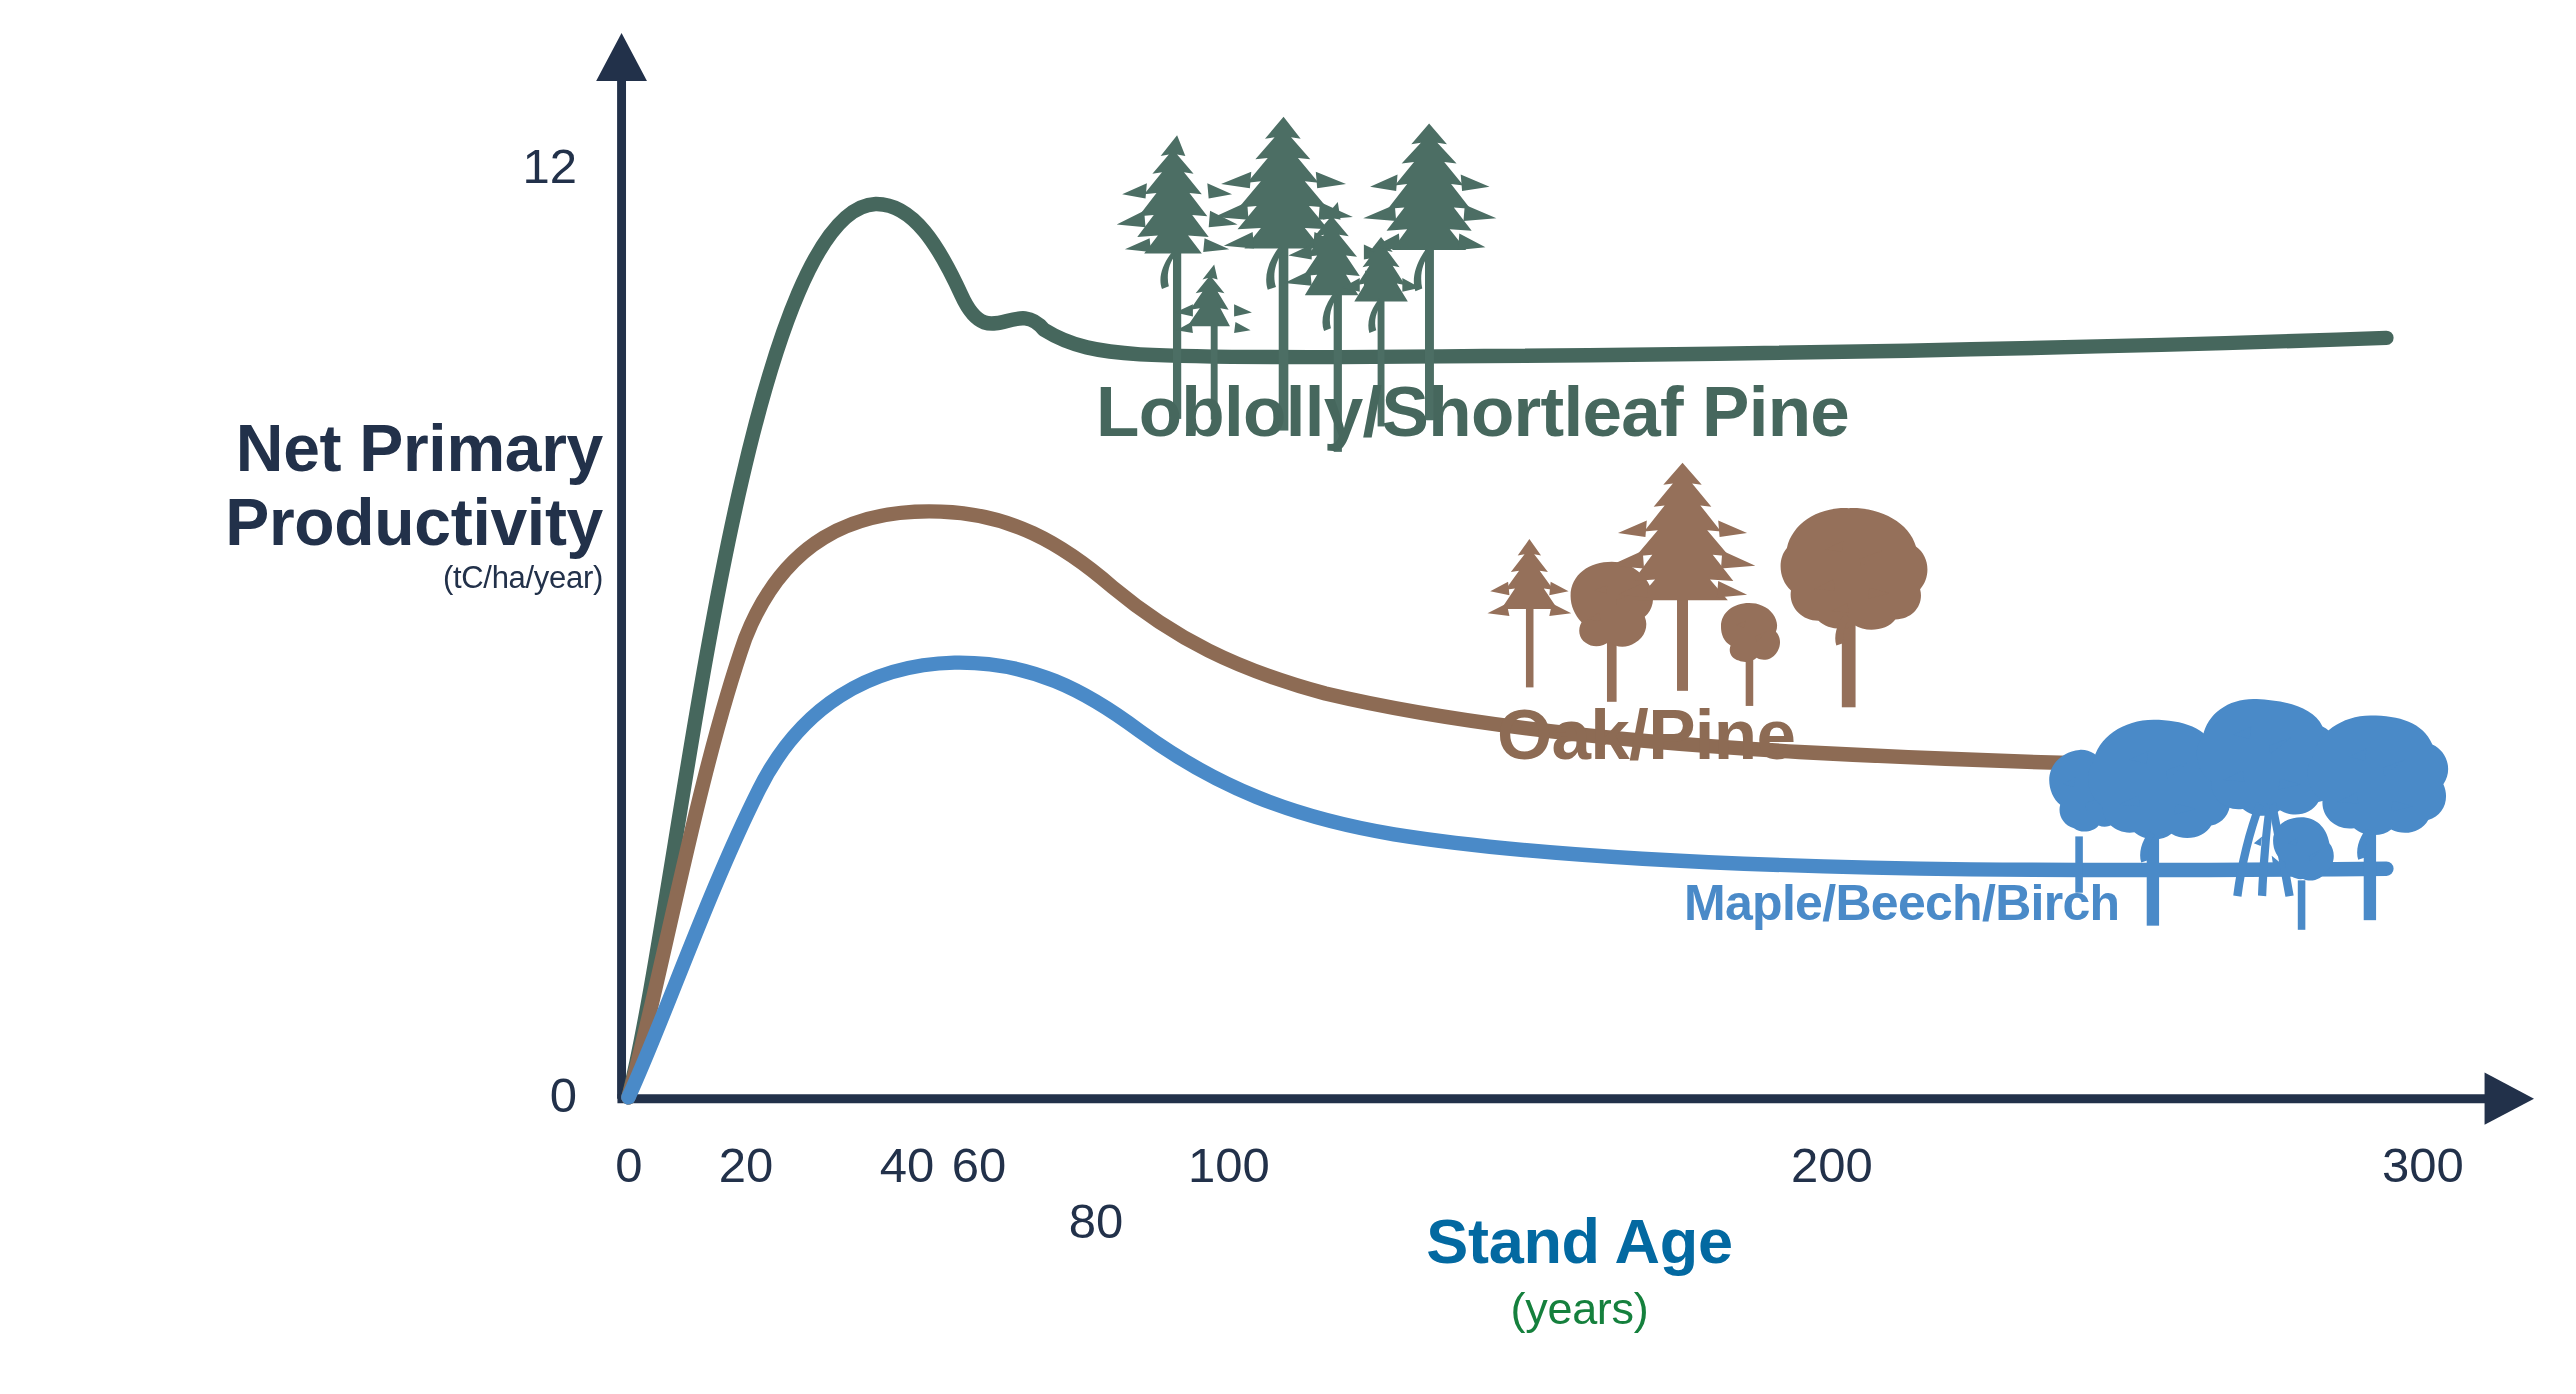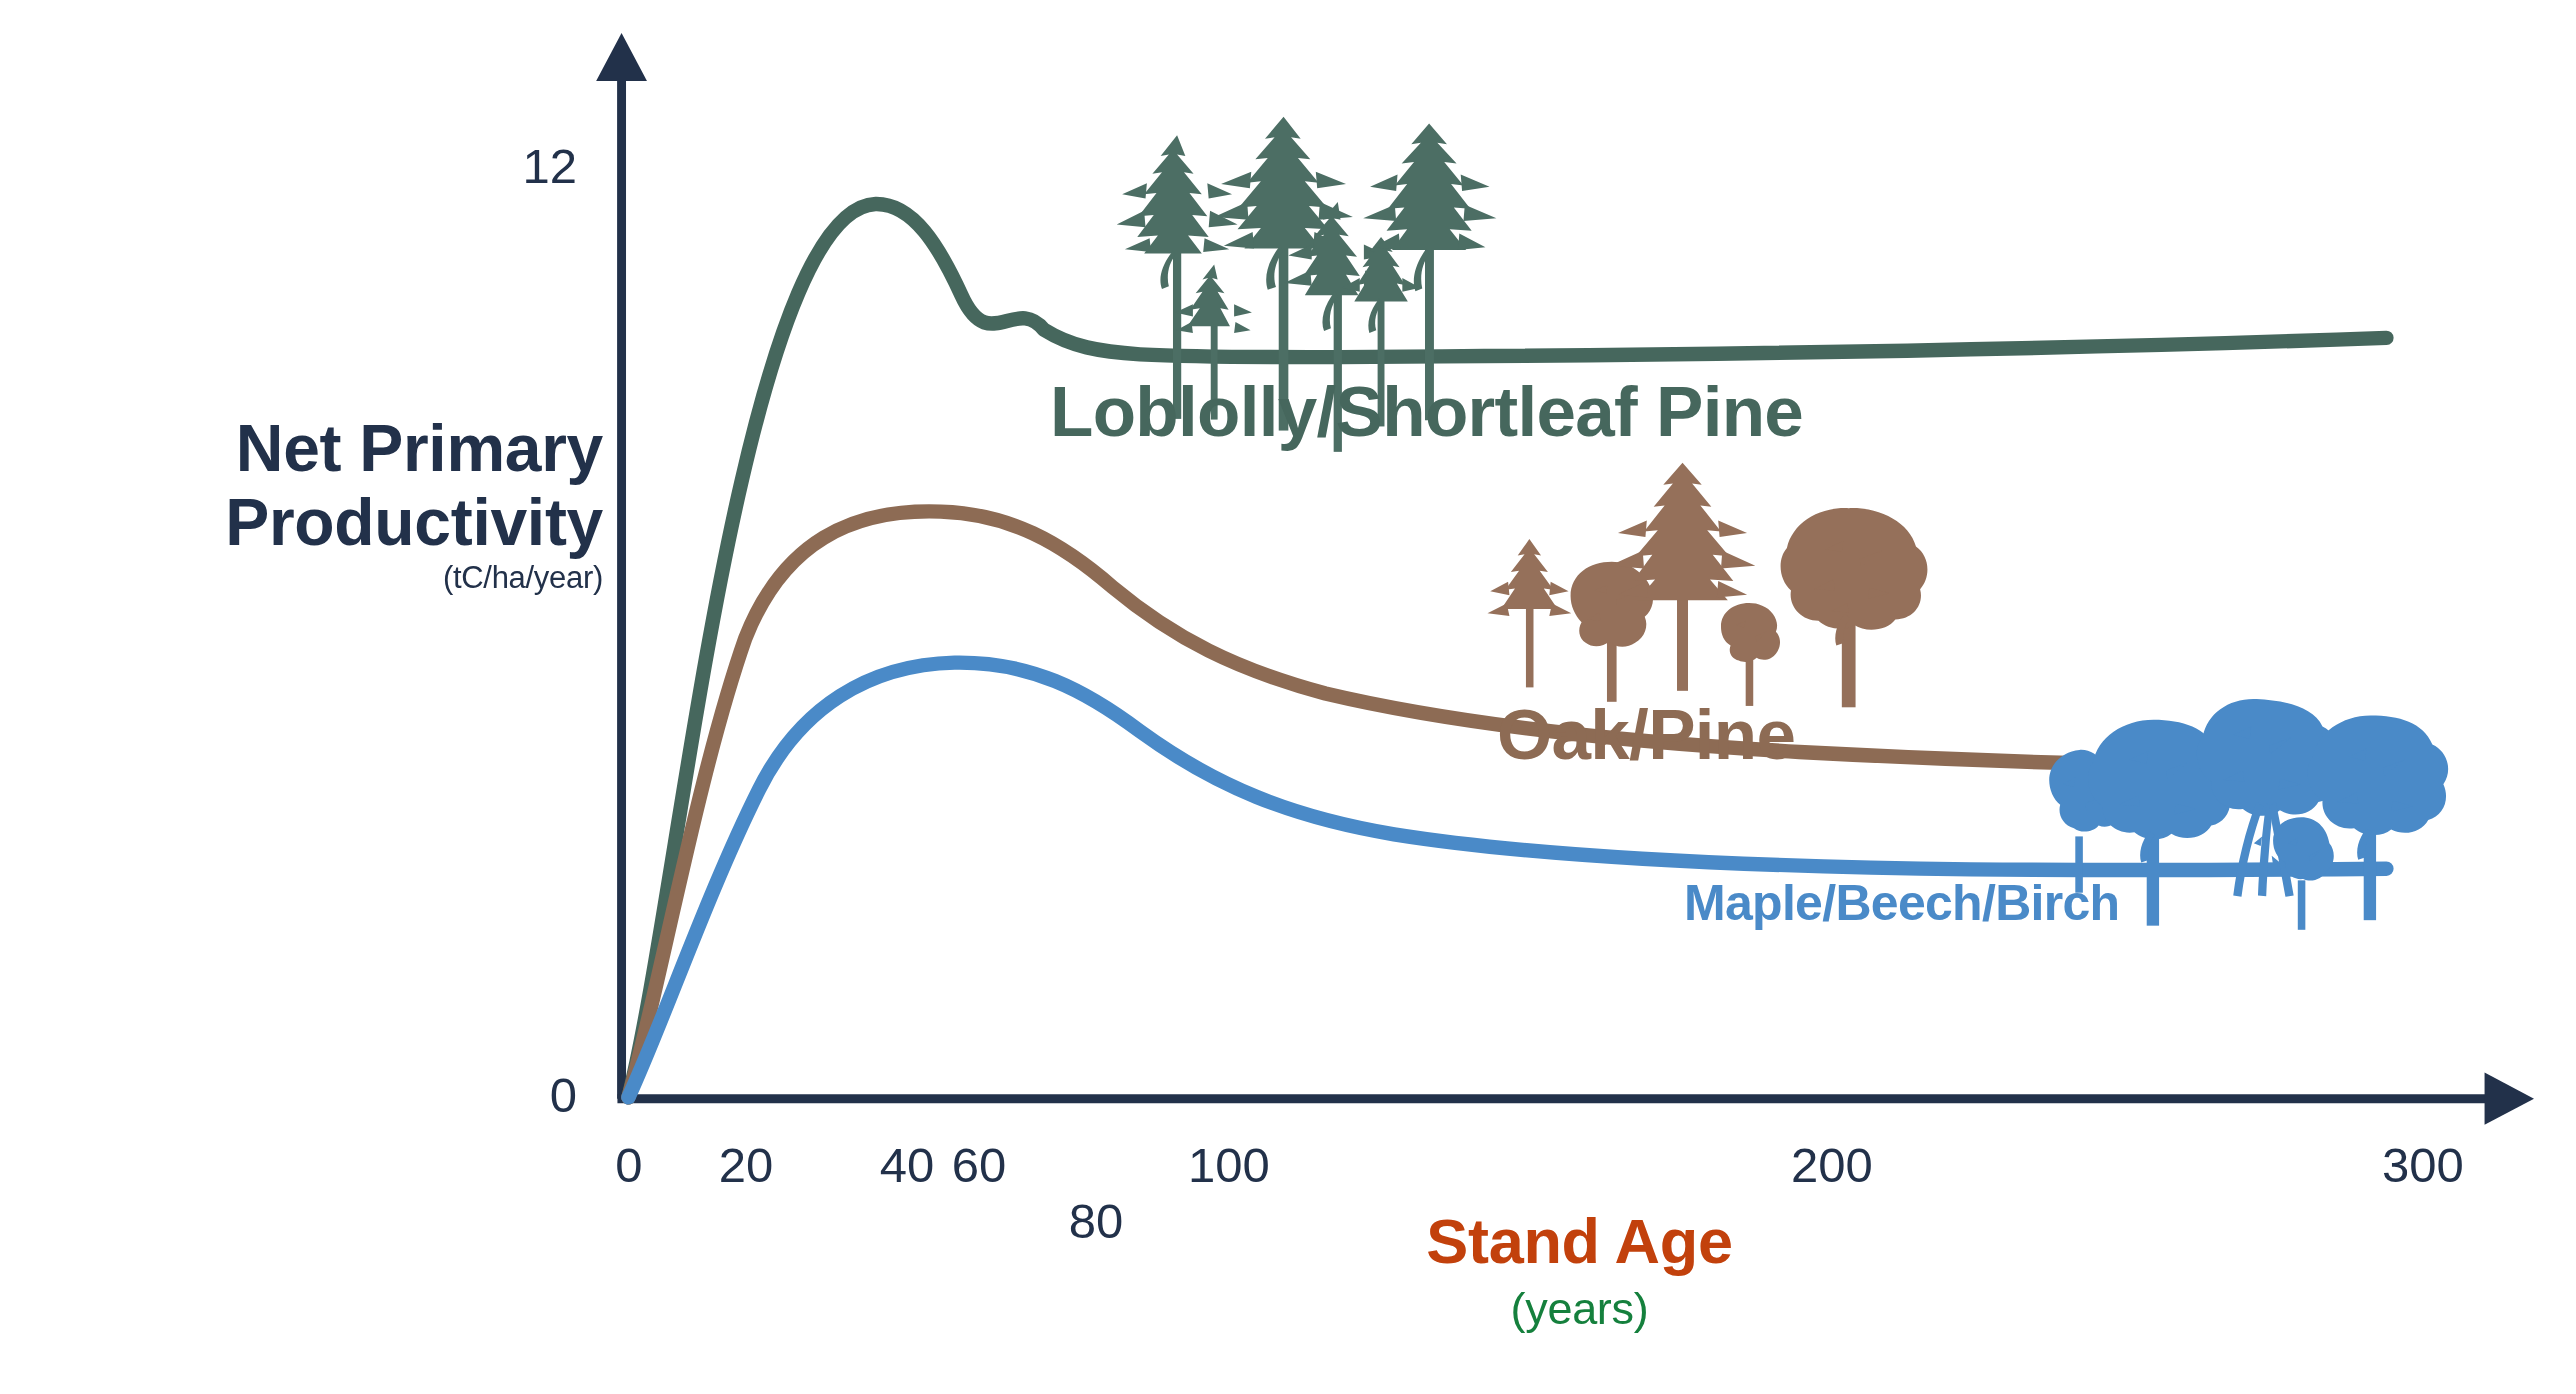--- a/index.html
+++ b/index.html
@@ -57,21 +57,21 @@
   #xlabel-block {
     position: absolute;
     left: 1133px;
     top: 1205px;
     width: 893px;
     text-align: center;
   }
   #xlabel-main {
     font-size: 63px;
     font-weight: 700;
-    color: #c2410c;
+    color: #0369a1;
     letter-spacing: -0.3px;
   }
   #xlabel-units {
     font-size: 45px;
     font-weight: 400;
     color: #15803d;
     margin-top: 5.5px;
     letter-spacing: -0.3px;
   }
 
@@ -91,21 +91,21 @@
     text-align: right;
     transform: translateY(-50%);
   }
 
   .series-label {
     position: absolute;
     font-weight: 700;
     white-space: nowrap;
     letter-spacing: -0.7px;
   }
-  #label-pine   { font-size: 71px; left: 1050px; top: 371px;  color: #46675d; text-align: center; }
+  #label-pine   { font-size: 71px; left: 1096px; top: 371px;  color: #46675d; text-align: center; }
   #label-oak    { font-size: 71px; left: 1497px; top: 694px; color: #8d6b54; }
   #label-maple  { font-size: 50px; left: 1684px; top: 874px; color: #4a8ac8; }
 </style>
 </head>
 <body>
 
 <div id="figure">
 
   <svg class="chart" viewBox="0 0 3751 2030" aria-hidden="true">
     <defs>

